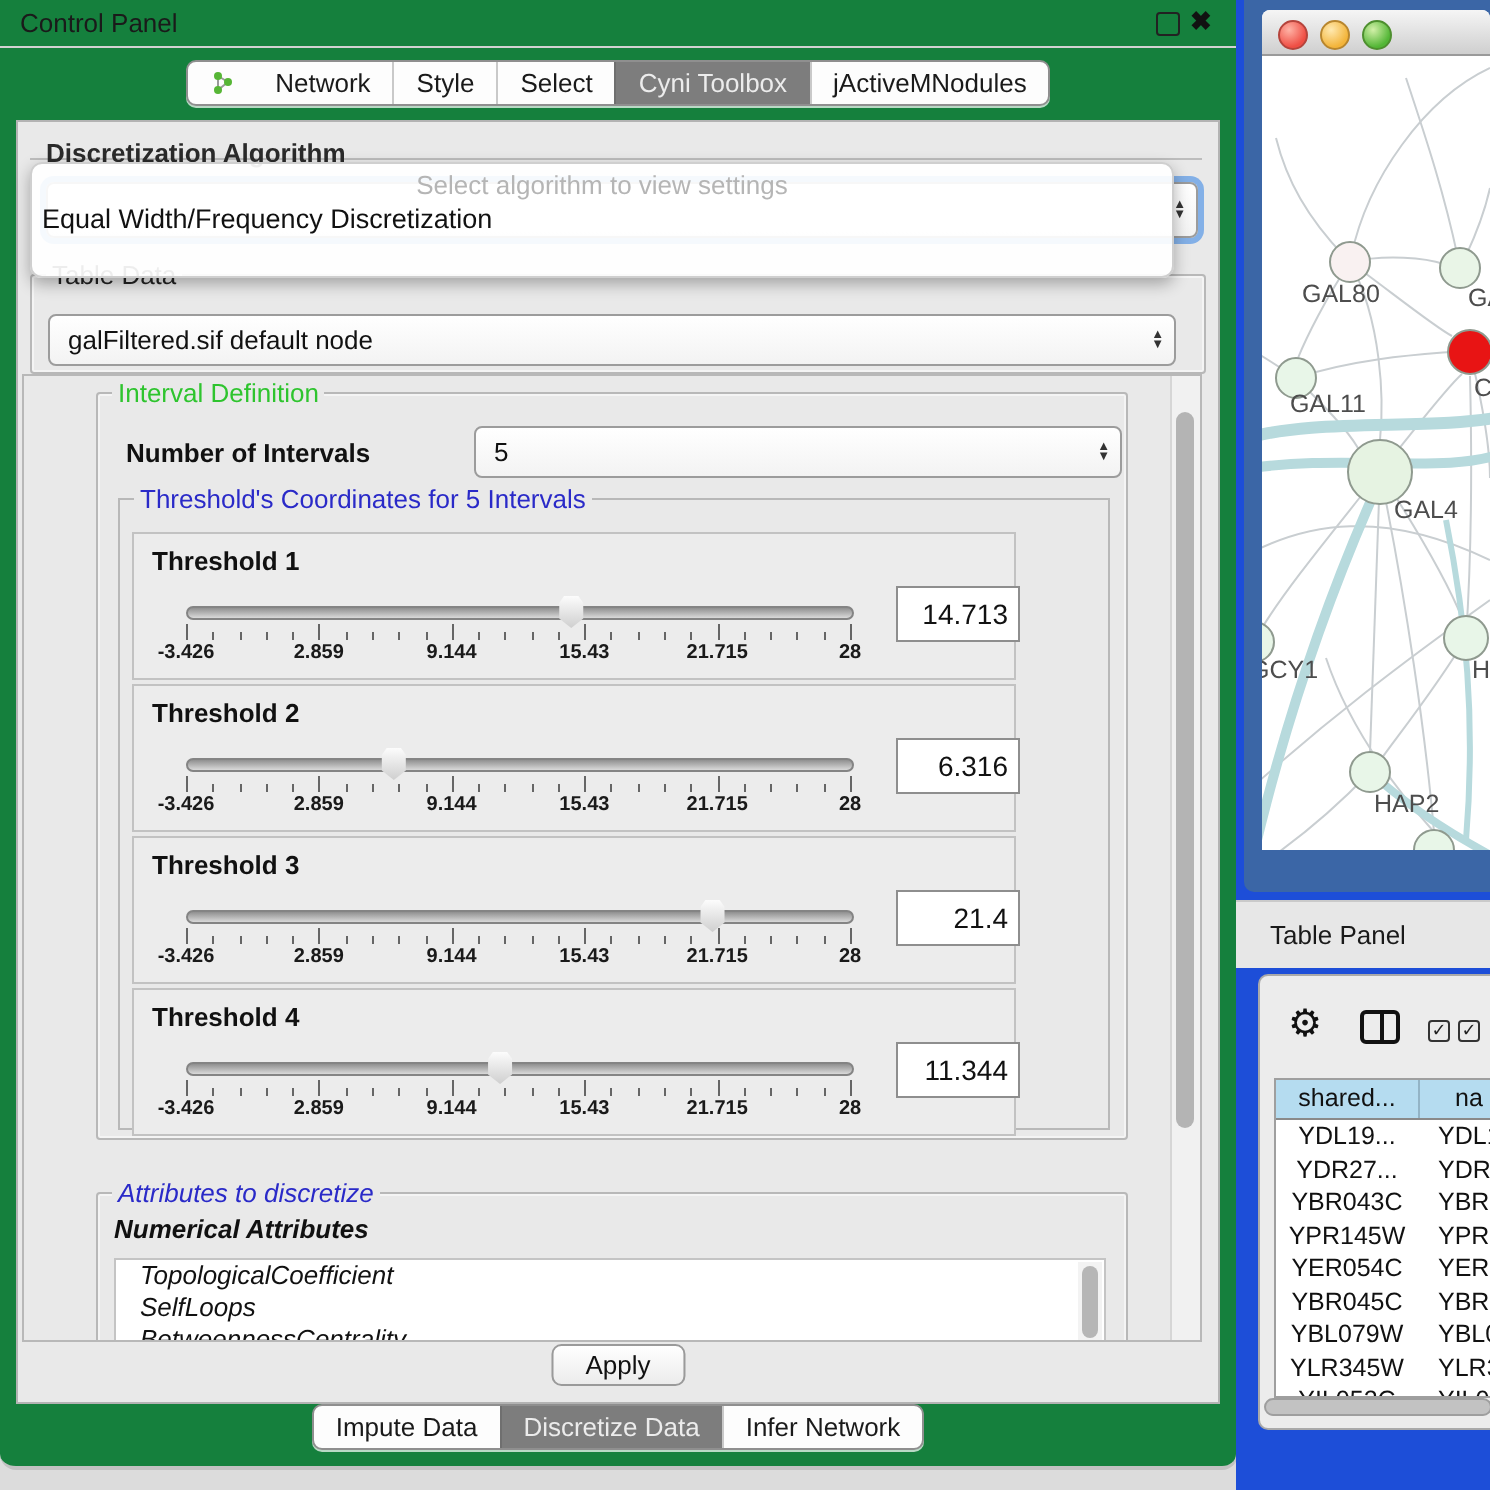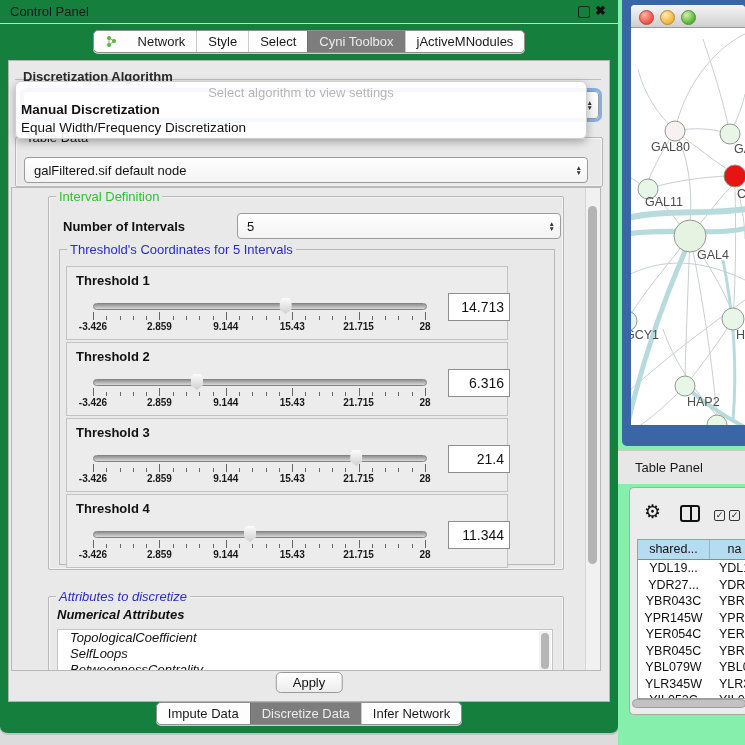--- a/index.html
+++ b/index.html
@@ -64,21 +64,21 @@
   .attr-group{left:36px;top:408px;width:514px;height:100px;font-style:italic;}
   .attr-sub{position:absolute;left:8px;top:10px;font-size:13px;font-weight:bold;color:#111;}
   .attr-list{position:absolute;left:8px;top:32px;width:494px;height:46px;background:#fff;border:1px solid #c4c4c4;overflow:hidden;}
   .attr-list div{font-size:13px;line-height:16px;padding-left:12px;color:#111;}
   .list-scroll{position:absolute;right:1px;top:1px;width:12px;height:44px;background:#f3f3f3;}
   .list-scroll b{position:absolute;left:2px;top:2px;width:8px;height:36px;background:#b6b6b6;border-radius:4px;}
 
   .apply-btn{position:absolute;left:50%;top:611px;transform:translateX(-50%);padding:2px 16px;font-size:13px;color:#111;background:linear-gradient(#ffffff,#ececec);border:1px solid #9a9a9a;border-radius:5px;}
 
   
-  .right-side{position:absolute;left:618px;top:0;width:127px;height:745px;background:#86efac;}
+  .right-side{position:absolute;left:618px;top:0;width:127px;height:745px;background:#1d4ed8;}
   .net-frame{position:absolute;left:4px;top:0;width:123px;height:446px;background:#3b66a6;border-radius:0 0 0 5px;}
   .net-window{position:absolute;left:9px;top:5px;width:114px;height:420px;background:#fff;border-radius:4px 4px 0 0;overflow:hidden;}
   .net-titlebar{position:absolute;left:0;top:0;width:100%;height:22px;background:linear-gradient(#f5f5f5,#cfcfcf);border-bottom:1px solid #9a9a9a;}
   .light{position:absolute;top:4.5px;width:13px;height:13px;border-radius:50%;}
   .light.red{left:8px;background:radial-gradient(circle at 35% 30%,#ffb3a6,#ef4e44 70%);border:1px solid #b5443c;}
   .light.yellow{left:29px;background:radial-gradient(circle at 35% 30%,#ffe9b0,#f3b43a 70%);border:1px solid #b8862e;}
   .light.green{left:50px;background:radial-gradient(circle at 35% 30%,#d2f0a8,#53b636 70%);border:1px solid #4e8f2f;}
   .net-canvas{position:absolute;left:0;top:23px;width:114px;height:397px;}
 
   .tp-label{position:absolute;left:0;top:450px;width:127px;height:34px;line-height:34px;padding-left:17px;font-size:13px;color:#1a1a1a;background:#e7e7e7;border-top:1px solid #cacaca;box-sizing:border-box;}
@@ -137,21 +137,20 @@
     <div class="content">
       <div class="algo-line"></div>
       <span class="algo-title">Discretization Algorithm</span>
 
       <div class="combo algo-combo">
         <span class="spin">▲<br>▼</span>
       </div>
 
       <div class="popup">
         <div class="ph">Select algorithm to view settings</div>
-        <div class="opt bold">Manual Discretization</div>
         <div class="opt">Equal Width/Frequency Discretization</div>
       </div>
 
       <div class="group tabledata-group">
         <span class="gtitle plain">Table Data</span>
         <div class="combo td-combo">
           <span class="cval">galFiltered.sif default node</span>
           <span class="spin">▲<br>▼</span>
         </div>
       </div>

